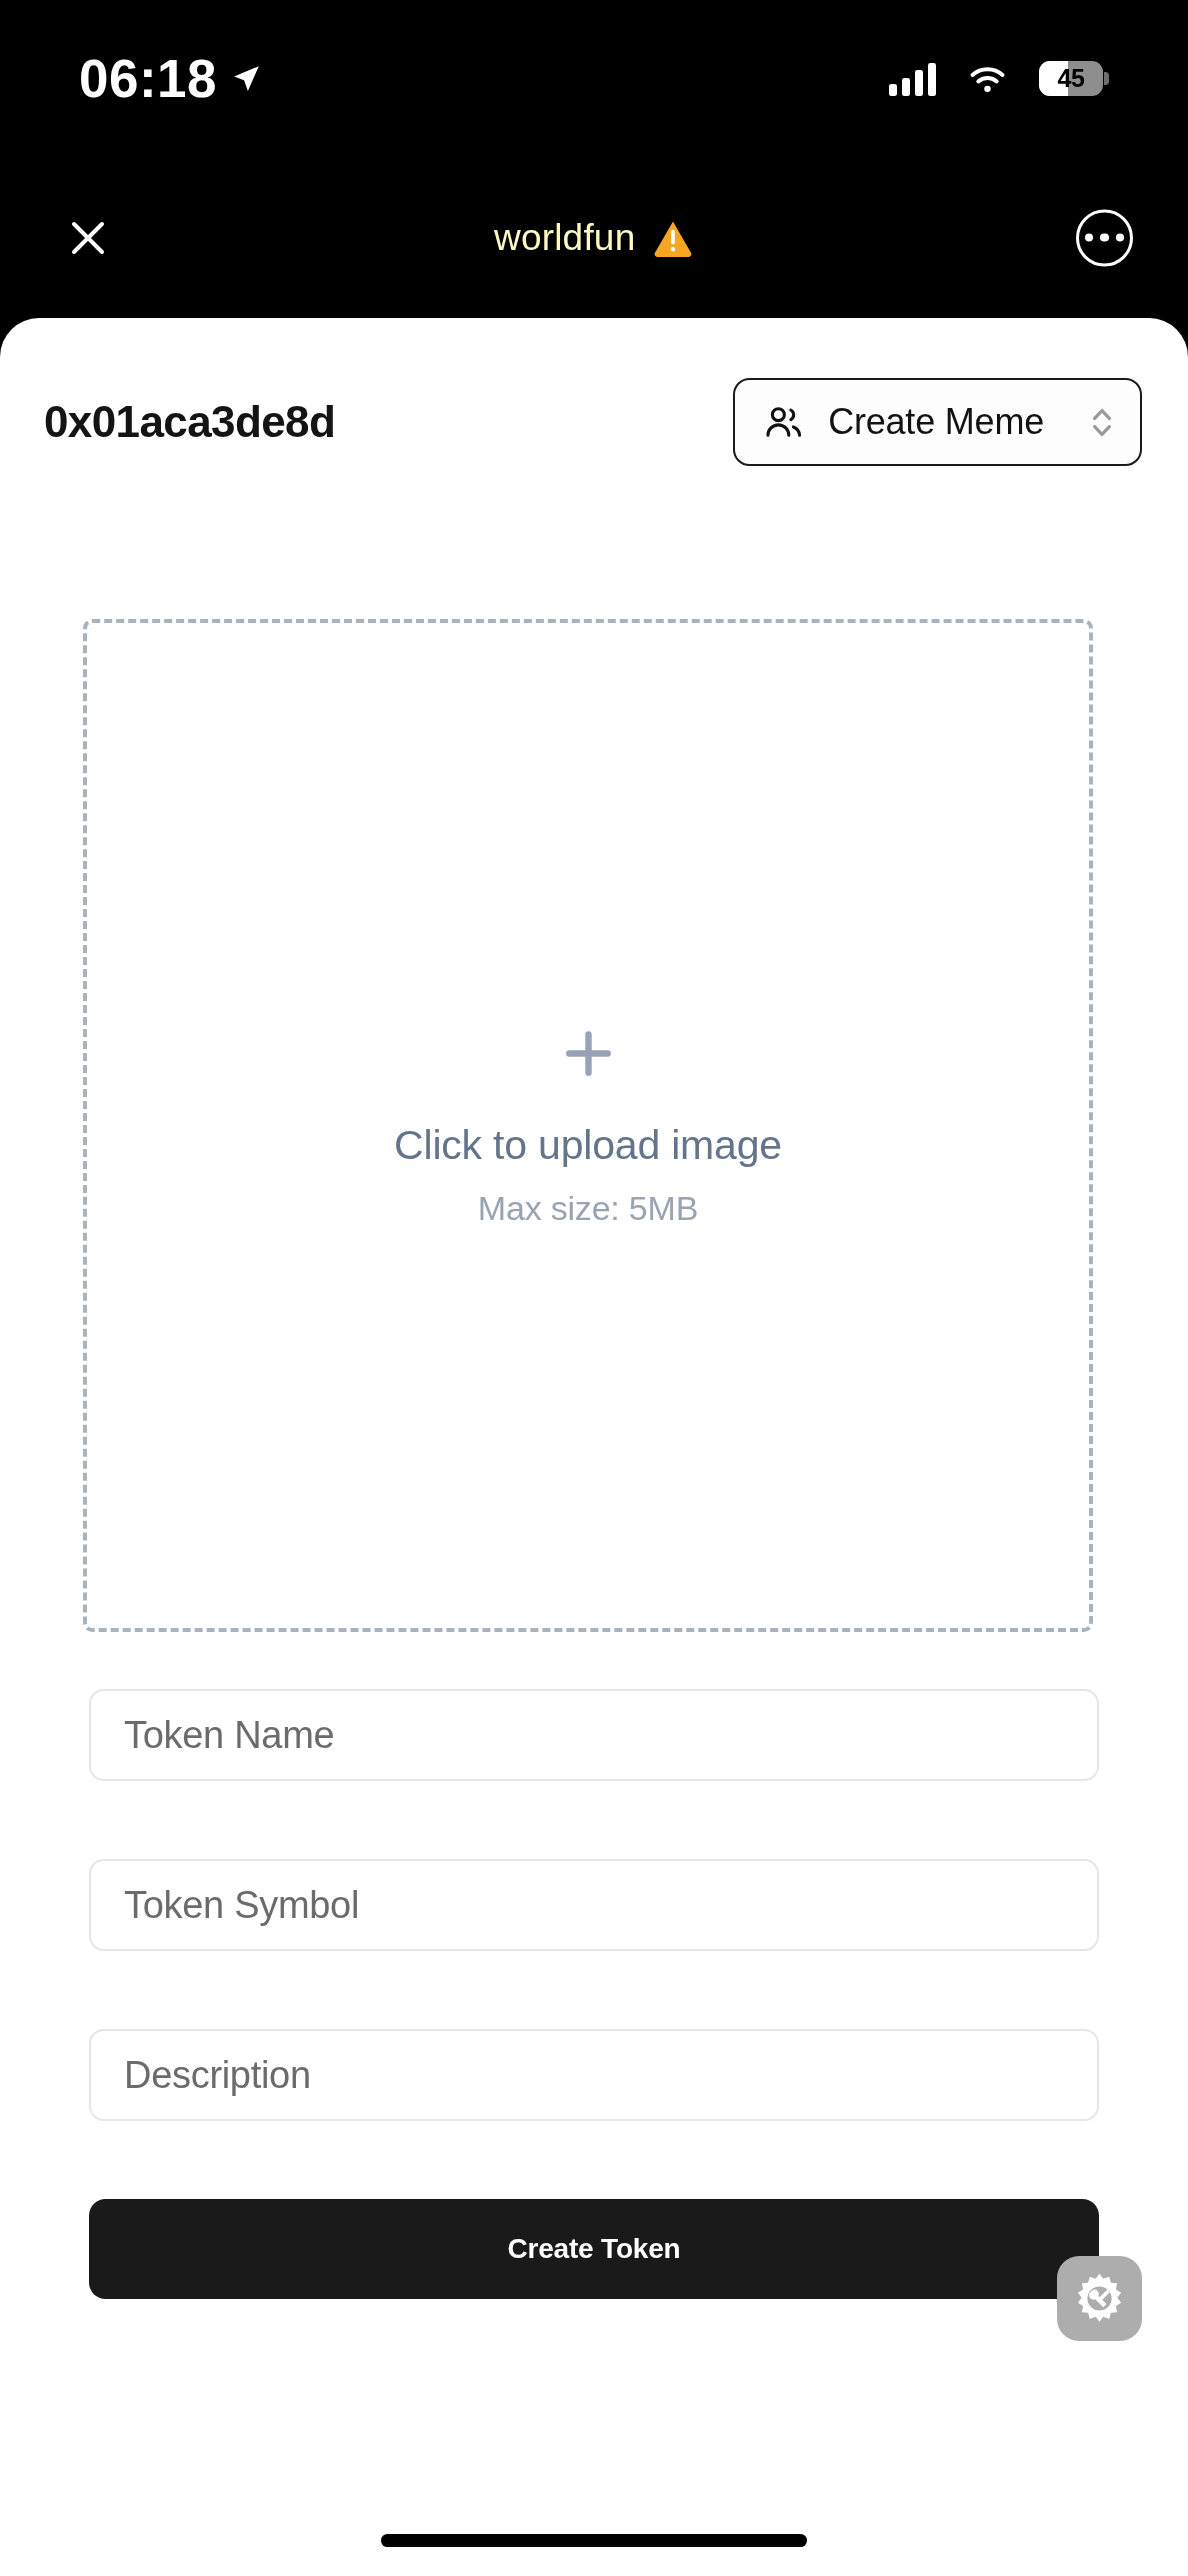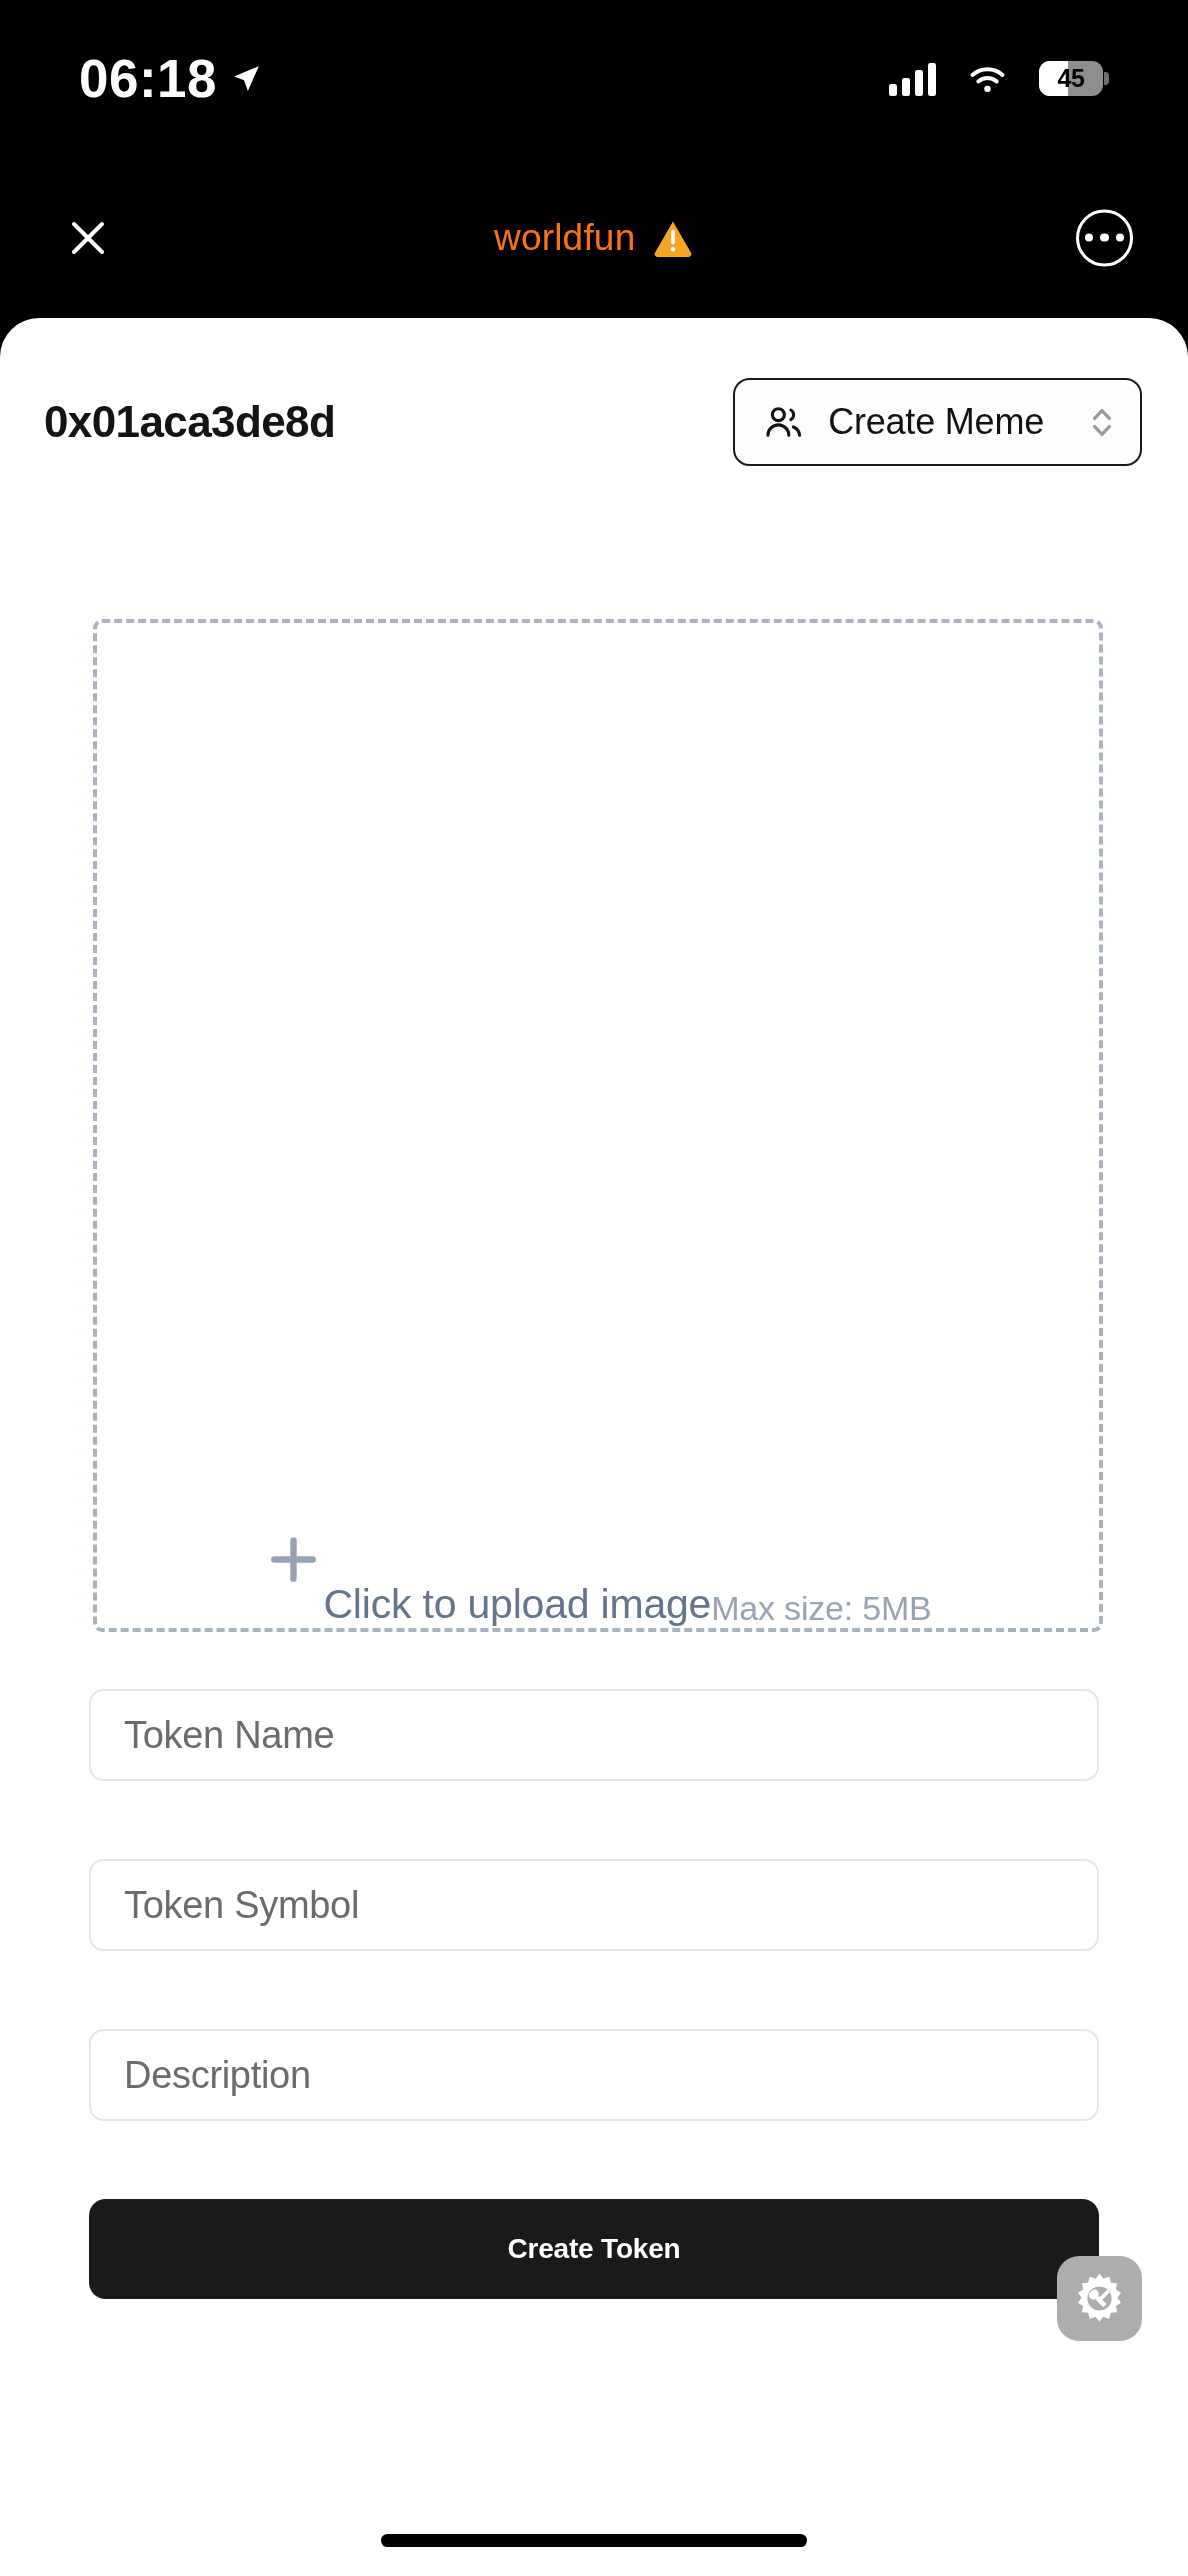--- a/index.html
+++ b/index.html
@@ -49,21 +49,21 @@
     display:flex; align-items:center; color:#fff;
   }
   .hdr-close{
     position:absolute; left:55px; top:50%; transform:translateY(-50%);
     width:66px; height:66px; display:flex; align-items:center; justify-content:center;
   }
   .hdr-title-wrap{
     position:absolute; left:50%; top:50%; transform:translate(-50%,-50%);
     display:flex; align-items:center; gap:16.6px;
   }
-  .hdr-title{ font-size:37px; font-weight:400; color:#f97316; letter-spacing:0.2px; }
+  .hdr-title{ font-size:37px; font-weight:400; color:#fef9c3; letter-spacing:0.2px; }
   .warn-tri{ width:42px; height:42px; display:block; }
   .hdr-more{
     position:absolute; right:55px; top:50%; transform:translateY(-50%);
     width:57px; height:57px; border:3.2px solid #fff; border-radius:50%;
     display:flex; align-items:center; justify-content:center; gap:7.4px;
   }
   .hdr-more span{ width:8.3px; height:8.3px; background:#fff; border-radius:50%; display:block; }
 
   
   .page{
@@ -84,23 +84,23 @@
     display:flex; align-items:center; gap:24px;
     height:88px; padding:0 24px 0 28px;
     border:2.8px solid #1a1a1a; border-radius:16.6px; background:#fdfdfd;text-align:right;
   }
   .mode-icon{ width:41px; height:41px; display:block; }
   .mode-label{ font-size:36px; color:#121212; font-weight:400; letter-spacing:-0.2px; }
   .mode-chev{ width:28px; height:41px; display:block; margin-left:20px; }
 
   
   .dropzone{
-    position:absolute; left:93px; top:301px; width:1010px; height:1013px;
+    position:absolute; left:83px; top:301px; width:1010px; height:1013px;
     border:4.6px dashed #a9b2bf; border-radius:9.2px;
-    display:flex; flex-direction:row; align-items:flex-end; justify-content:center;
+    display:flex; flex-direction:column; align-items:center; justify-content:center;
   }
   .dz-plus{ width:59px; height:59px; display:block; margin-bottom:39px; }
   .dz-title{ font-size:41px; color:#64748b; font-weight:400; letter-spacing:-0.2px; }
   .dz-sub{ font-size:34px; color:#9aa3b2; font-weight:400; margin-top:20px; letter-spacing:-0.2px; }
 
   
   .form{ position:absolute; left:89px; top:1371px; width:1010px; }
   .field{
     width:1010px; height:92px;
     border:2.8px solid #e6e6e6; border-radius:14.7px; background:#fff;

